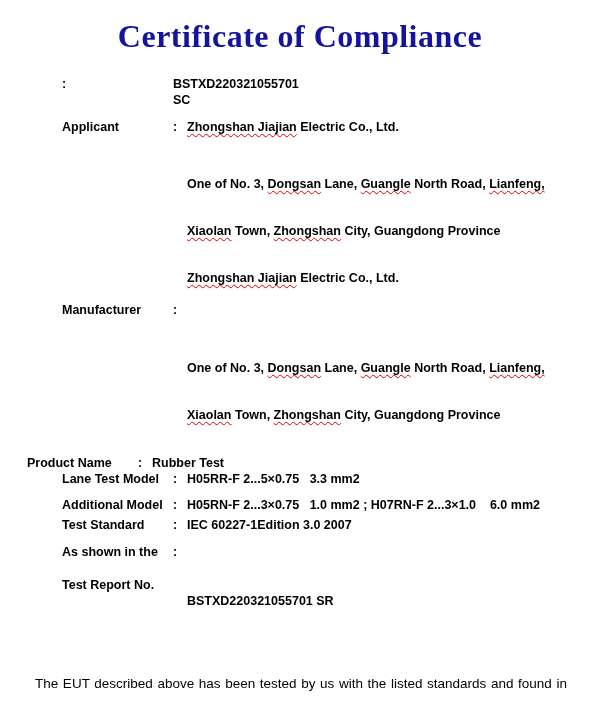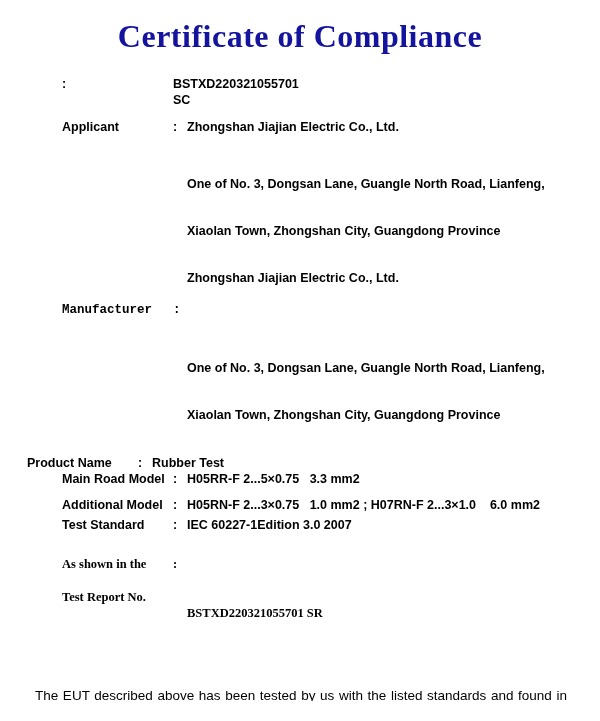--- a/index.html
+++ b/index.html
@@ -16,31 +16,31 @@
   .row{
     display:grid;grid-template-columns:111px 14px auto;
     padding-left:62px;font-weight:bold;font-size:12.5px;line-height:16px;
   }
   .row .lbl{white-space:nowrap;}
   .row .val{white-space:pre-wrap;}
   .addr{line-height:15px;}
   .row-cert{margin-top:18px;}
   .row-applicant{margin-top:11px;}
   .row-manufacturer{margin-top:10px;}
-  .row-manufacturer .lbl,.row-manufacturer .colon{align-self:end;font-family:Liberation Mono, monospace;}
+  .row-manufacturer .lbl,.row-manufacturer .colon{align-self:end;}
   .row-addr-repeat{margin-top:11px;}
   .row-product{margin-top:0px;padding-left:27px;}
   .row-main{margin-top:0px;}
   .row-additional{margin-top:10px;}
   .row-standard{margin-top:4px;}
-  .row-report{margin-top:23px;font-family:Liberation Serif, serif;}
+  .row-report{margin-top:11px;}
   .report-lbl2{margin-top:17px;}
   .report-val{margin-top:17px;}
   .wavy{
-    text-decoration-style:wavy;
+    text-decoration:underline;text-decoration-style:wavy;
     text-decoration-color:#e00000;text-decoration-thickness:1px;
     text-underline-offset:2px;text-decoration-skip-ink:none;
   }
   .paragraphs{
     margin-top:28px;padding:0 33px 0 35px;
     font-size:13.5px;line-height:29.5px;text-align:justify;color:#000;
   }
 </style>
 </head>
 <body>
@@ -81,21 +81,21 @@
       </div>
     </div>
 
     <div class="row row-product">
       <div class="lbl">Product Name</div>
       <div class="colon">:</div>
       <div class="val">Rubber Test</div>
     </div>
 
     <div class="row row-main">
-      <div class="lbl">Main Road Model</div>
+      <div class="lbl">Lane Test Model</div>
       <div class="colon">:</div>
       <div class="val">H05RR-F 2...5×0.75   3.3 mm2</div>
     </div>
 
     <div class="row row-additional">
       <div class="lbl">Additional Model</div>
       <div class="colon">:</div>
       <div class="val">H05RN-F 2...3×0.75   1.0 mm2 ; H07RN-F 2...3×1.0    6.0 mm2</div>
     </div>
 

